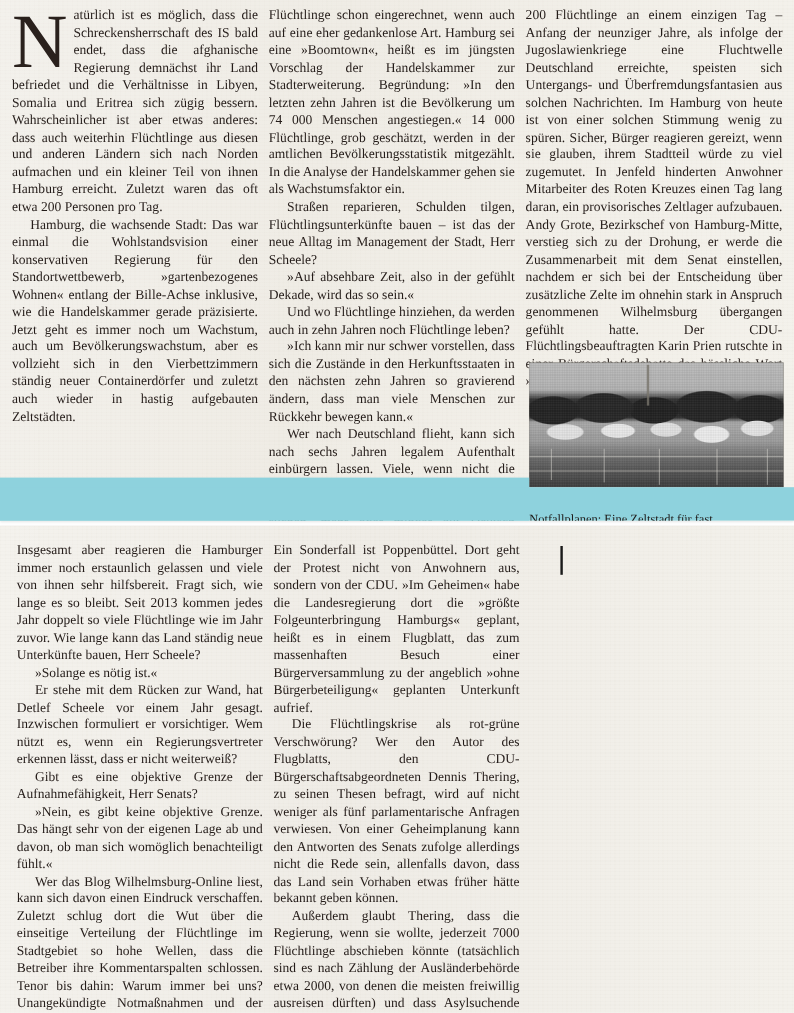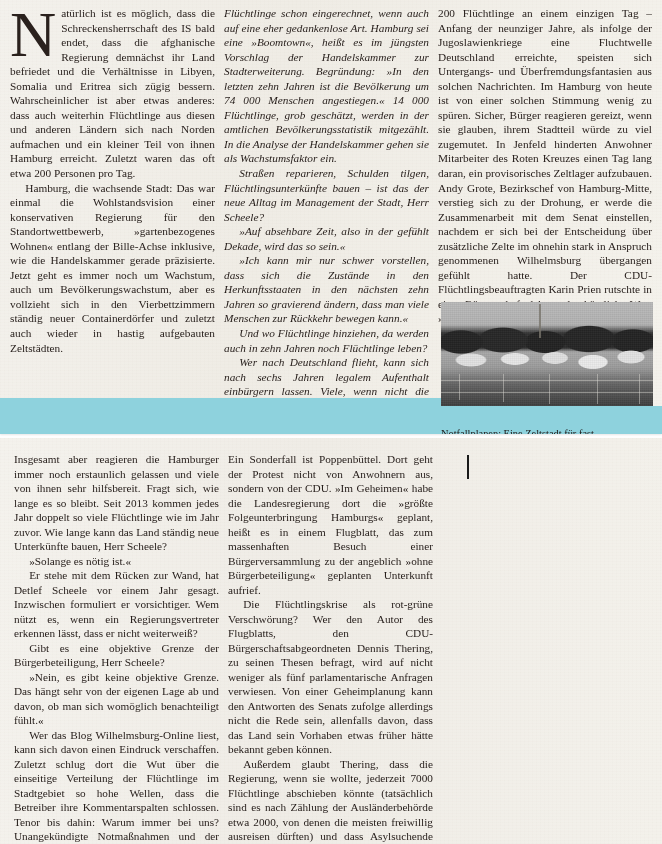--- a/index.html
+++ b/index.html
@@ -47,21 +47,21 @@
     -webkit-hyphens: manual;
   }
   .col p {
     margin: 0;
     text-indent: 1.35em;
   }
   .col p.first { text-indent: 0; }
 
   
   #t-col1 { left: 10px;  top: 6px;  width: 205px; font-size: 11.3px; line-height: 14.55px; }
-  #t-col2 { left: 224px; top: 6px;  width: 205px; font-size: 11.3px; line-height: 14.55px; font-style: italic; }
+  #t-col2 { left: 224px; top: 6px;  width: 205px; font-size: 11.3px; line-height: 14.55px; }
   #t-col3 { left: 438px; top: 6px;  width: 214px; font-size: 11.3px; line-height: 14.55px; }
 
   
   #b-col1 { left: 14px;  top: 452px; width: 205px; font-size: 11.25px; line-height: 14.5px; }
   #b-col2 { left: 228px; top: 452px; width: 205px; font-size: 11.25px; line-height: 14.5px; }
 
   
   #dropcap {
     float: left;
     font-family: "Liberation Serif", "DejaVu Serif", serif;
@@ -159,22 +159,22 @@
   <div class="col" id="t-col1">
     <p class="first"><span id="dropcap">N</span><span>atürlich ist es möglich, dass die Schreckensherrschaft des IS bald endet, dass die afghanische Regierung demnächst ihr Land befriedet und die Verhältnisse in Libyen, Somalia und Eritrea sich zügig bessern. Wahrscheinlicher ist aber etwas anderes: dass auch weiterhin Flüchtlinge aus diesen und anderen Ländern sich nach Norden aufmachen und ein kleiner Teil von ihnen Hamburg erreicht. Zuletzt waren das oft etwa 200 Personen pro Tag.</span></p>
     <p>Hamburg, die wachsende Stadt: Das war einmal die Wohlstandsvision einer konservativen Regierung für den Standortwettbewerb, »gartenbezogenes Wohnen« entlang der Bille-Achse inklusive, wie die Handelskammer gerade präzisierte. Jetzt geht es immer noch um Wachstum, auch um Bevölkerungswachstum, aber es vollzieht sich in den Vierbettzimmern ständig neuer Containerdörfer und zuletzt auch wieder in hastig aufgebauten Zeltstädten.</p>
 
   </div>
 
   <div class="col" id="t-col2">
     <p class="first">Flüchtlinge schon eingerechnet, wenn auch auf eine eher gedankenlose Art. Hamburg sei eine »Boomtown«, heißt es im jüngsten Vorschlag der Handelskammer zur Stadterweiterung. Begründung: »In den letzten zehn Jahren ist die Bevölkerung um 74 000 Menschen angestiegen.« 14 000 Flüchtlinge, grob geschätzt, werden in der amtlichen Bevölkerungsstatistik mitgezählt. In die Analyse der Handelskammer gehen sie als Wachstumsfaktor ein.</p>
     <p>Straßen reparieren, Schulden tilgen, Flüchtlingsunterkünfte bauen – ist das der neue Alltag im Management der Stadt, Herr Scheele?</p>
     <p>»Auf absehbare Zeit, also in der gefühlt Dekade, wird das so sein.«</p>
+    <p>Und wo Flüchtlinge hinziehen, da werden auch in zehn Jahren noch Flüchtlinge leben?</p>
     <p>»Ich kann mir nur schwer vorstellen, dass sich die Zustände in den Herkunftsstaaten in den nächsten zehn Jahren so gravierend ändern, dass man viele Menschen zur Rückkehr bewegen kann.«</p>
-    <p>Und wo Flüchtlinge hinziehen, da werden auch in zehn Jahren noch Flüchtlinge leben?</p>
     <p>Wer nach Deutschland flieht, kann sich nach sechs Jahren legalem Aufenthalt einbürgern lassen. Viele, wenn nicht die meisten, die in diesen Tagen kommen, werden bleiben. Sie werden sich Jobs suchen, mehr oder minder gut Deutsch lernen, Angehörige nachholen. Das Land erlebt eine neue Einwanderungswelle, auch wenn viele, die sich hier in Sicherheit bringen, selbst noch nicht wissen oder wahrhaben wollen, dass es für sie keinen Weg zurück gibt.</p>
   </div>
 
   <div class="col" id="t-col3">
     <p class="first">200 Flüchtlinge an einem einzigen Tag – Anfang der neunziger Jahre, als infolge der Jugoslawienkriege eine Fluchtwelle Deutschland erreichte, speisten sich Untergangs- und Überfremdungsfantasien aus solchen Nachrichten. Im Hamburg von heute ist von einer solchen Stimmung wenig zu spüren. Sicher, Bürger reagieren gereizt, wenn sie glauben, ihrem Stadtteil würde zu viel zugemutet. In Jenfeld hinderten Anwohner Mitarbeiter des Roten Kreuzes einen Tag lang daran, ein provisorisches Zeltlager aufzubauen. Andy Grote, Bezirkschef von Hamburg-Mitte, verstieg sich zu der Drohung, er werde die Zusammenarbeit mit dem Senat einstellen, nachdem er sich bei der Entscheidung über zusätzliche Zelte im ohnehin stark in Anspruch genommenen Wilhelmsburg übergangen gefühlt hatte. Der CDU-Flüchtlingsbeauftragten Karin Prien rutschte in einer Bürgerschaftsdebatte das hässliche Wort »Massenabschiebung« heraus.</p>
   </div>
 
   <div id="photo-wrap">
     <div id="photo"></div>
     <div id="photo-grain"></div>
@@ -197,21 +197,21 @@
 </div>
 
 <div class="scan" id="scan-bottom">
   <div class="grain"></div>
 </div>
 
 <div class="col" id="b-col1">
   <p class="first">Insgesamt aber reagieren die Hamburger immer noch erstaunlich gelassen und viele von ihnen sehr hilfsbereit. Fragt sich, wie lange es so bleibt. Seit 2013 kommen jedes Jahr doppelt so viele Flüchtlinge wie im Jahr zuvor. Wie lange kann das Land ständig neue Unterkünfte bauen, Herr Scheele?</p>
   <p>»Solange es nötig ist.«</p>
   <p>Er stehe mit dem Rücken zur Wand, hat Detlef Scheele vor einem Jahr gesagt. Inzwischen formuliert er vorsichtiger. Wem nützt es, wenn ein Regierungsvertreter erkennen lässt, dass er nicht weiterweiß?</p>
-  <p>Gibt es eine objektive Grenze der Bürgerbeteiligung, Herr Scheele?</p>
+  <p>Gibt es eine objektive Grenze der Aufnahmefähigkeit, Herr Senats?</p>
   <p>»Nein, es gibt keine objektive Grenze. Das hängt sehr von der eigenen Lage ab und davon, ob man sich womöglich benachteiligt fühlt.«</p>
   <p><span>Wer das Blog </span><span class="ital">Wilhelmsburg-Online</span><span> liest, kann sich davon einen Eindruck verschaffen. Zuletzt schlug dort die Wut über die einseitige Verteilung der Flüchtlinge im Stadtgebiet so hohe Wellen, dass die Betreiber ihre Kommentarspalten schlossen. Tenor bis dahin: Warum immer bei uns? Unangekündigte Notmaßnahmen und der Widerstand gegen die Unterbringung weniger Hundert Flüchtlinge in den Wohlstandsparadiesen Harvestehude und Blankenese erreichen in armen Stadtteilen, was Unterkünfte für Tausende von Verfolgten dort bislang nicht bewirkten: Es wird den Leuten zu viel.</span></p>
 </div>
 
 <div class="col" id="b-col2">
   <p class="first">Ein Sonderfall ist Poppenbüttel. Dort geht der Protest nicht von Anwohnern aus, sondern von der CDU. »Im Geheimen« habe die Landesregierung dort die »größte Folgeunterbringung Hamburgs« geplant, heißt es in einem Flugblatt, das zum massenhaften Besuch einer Bürgerversammlung zu der angeblich »ohne Bürgerbeteiligung« geplanten Unterkunft aufrief.</p>
   <p>Die Flüchtlingskrise als rot-grüne Verschwörung? Wer den Autor des Flugblatts, den CDU-Bürgerschaftsabgeordneten Dennis Thering, zu seinen Thesen befragt, wird auf nicht weniger als fünf parlamentarische Anfragen verwiesen. Von einer Geheimplanung kann den Antworten des Senats zufolge allerdings nicht die Rede sein, allenfalls davon, dass das Land sein Vorhaben etwas früher hätte bekannt geben können.</p>
   <p>Außerdem glaubt Thering, dass die Regierung, wenn sie wollte, jederzeit 7000 Flüchtlinge abschieben könnte (tatsächlich sind es nach Zählung der Ausländerbehörde etwa 2000, von denen die meisten freiwillig ausreisen dürften) und dass Asylsuchende aus sicheren Balkanstaaten die Unterkünfte blockierten, weil ihre Verfahren gewöhnlich elf Monate in Anspruch nähmen (tatsächlich sind es laut Bundesamt für Migration und Flüchtlinge weniger als drei Monate).</p>
 
 </div>

